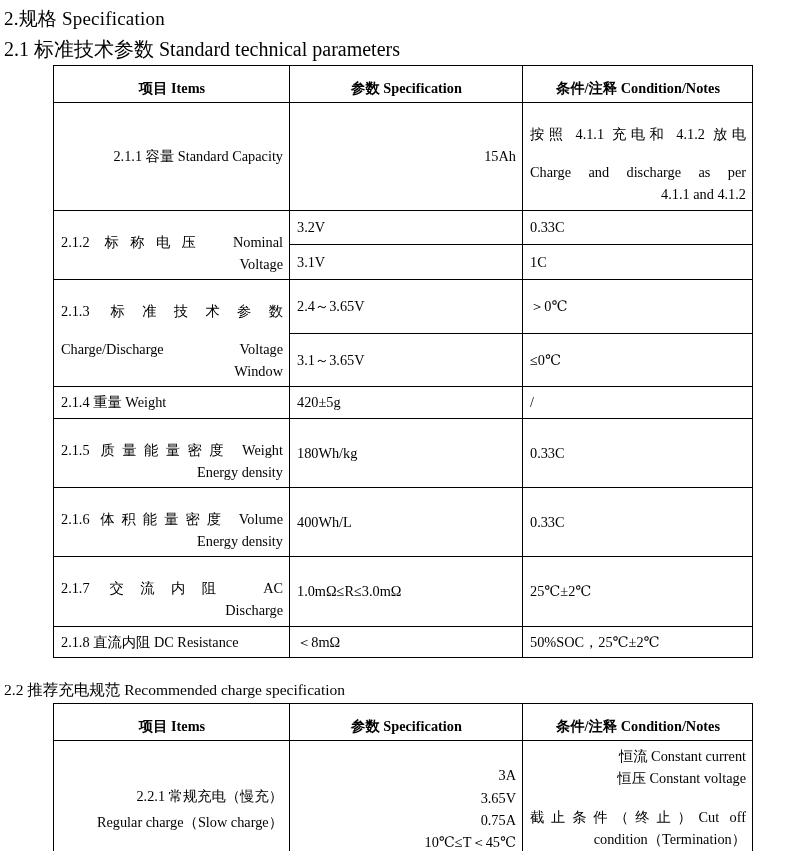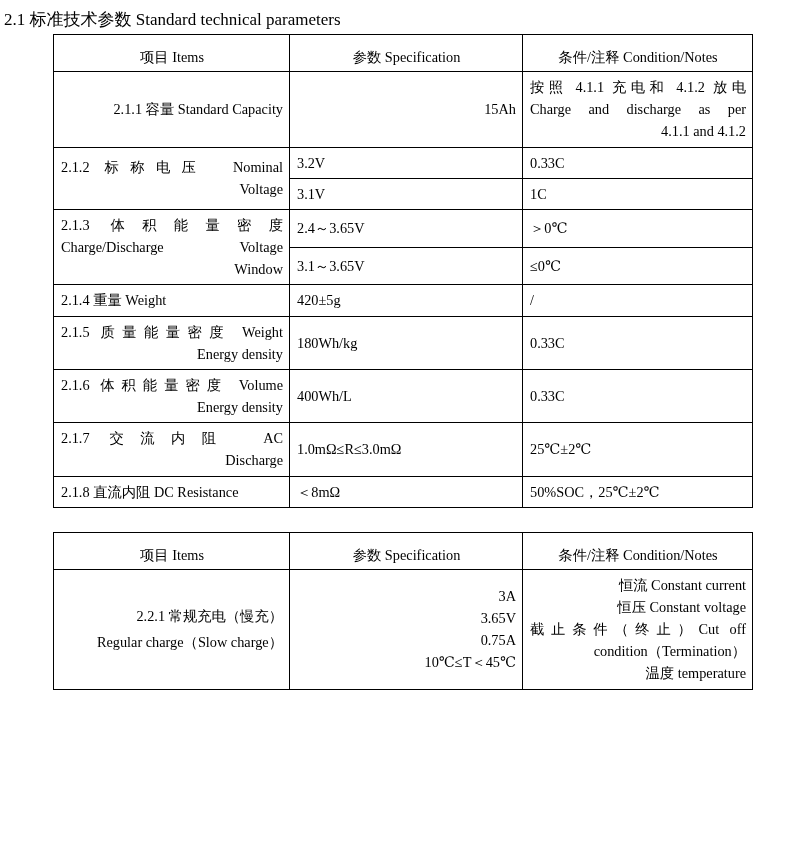--- a/index.html
+++ b/index.html
@@ -20,21 +20,21 @@
     height: 851px;
     padding: 0;
   }
   .h-main {
     font-size: 19px;
     line-height: 1.0;
     margin: 9px 0 0 4px;
     letter-spacing: 0.2px;
   }
   .h-sub {
-    font-size: 17px;
+    font-size: 20px;
     line-height: 1.0;
     margin: 11px 0 6px 4px;
   }
   .h-sub2 {
     font-size: 15.5px;
     line-height: 1.0;
     margin: 0 0 6px 4px;
   }
   table.spec {
     border-collapse: collapse;
@@ -49,38 +49,41 @@
     vertical-align: middle;
     font-size: 14.3px;
     line-height: 1.55;
     font-weight: normal;
     text-align: left;
   }
   table.spec th {
     text-align: center;
     padding-top: 11px;
     padding-bottom: 3px;
+    font-weight: bold;
   }
   col.c1 { width: 236px; }
   col.c2 { width: 233px; }
   col.c3 { width: 230px; }
   .just {
     text-align: justify;
     text-align-last: justify;
+    margin-top: 16px;
   }
   .cellpad-lg { padding-top: 7px; padding-bottom: 7px; }
   .stack { display: block; text-align: right; }
   .gap-block { height: 24px; }
   .item-2lines span:first-child { margin-bottom: 4px; }
 </style>
 </head>
 <body>
 
 <div class="page">
 
+  <div class="h-main">2.规格  Specification</div>
   <div class="h-sub">2.1 标准技术参数 Standard technical parameters</div>
 
   <table class="spec">
     <colgroup>
         <col class="c1">
         <col class="c2">
         <col class="c3">
       </colgroup>
     <tbody>
       <tr>
@@ -111,21 +114,21 @@
         <td>3.2V</td>
         <td>0.33C</td>
       </tr>
       <tr>
         <td>3.1V</td>
         <td>1C</td>
       </tr>
 
       <tr>
         <td rowspan="2">
-          <span class="stack just">2.1.3 体积能量密度</span>
+          <span class="stack just">2.1.3 标准技术参数</span>
           <span class="stack just">Charge/Discharge　Voltage</span>
           <span class="stack">Window</span>
         </td>
         <td>2.4～3.65V</td>
         <td>＞0℃</td>
       </tr>
       <tr>
         <td>3.1～3.65V</td>
         <td>≤0℃</td>
       </tr>
@@ -166,20 +169,21 @@
       <tr>
         <td>2.1.8 直流内阻 DC Resistance</td>
         <td>＜8mΩ</td>
         <td>50%SOC，25℃±2℃</td>
       </tr>
     </tbody>
   </table>
 
   <div class="gap-block"></div>
 
+  <div class="h-sub2">2.2 推荐充电规范 Recommended charge specification</div>
 
   <table class="spec">
     <colgroup>
         <col class="c1">
         <col class="c2">
         <col class="c3">
       </colgroup>
     <tbody>
       <tr>
         <th>项目 Items</th>

